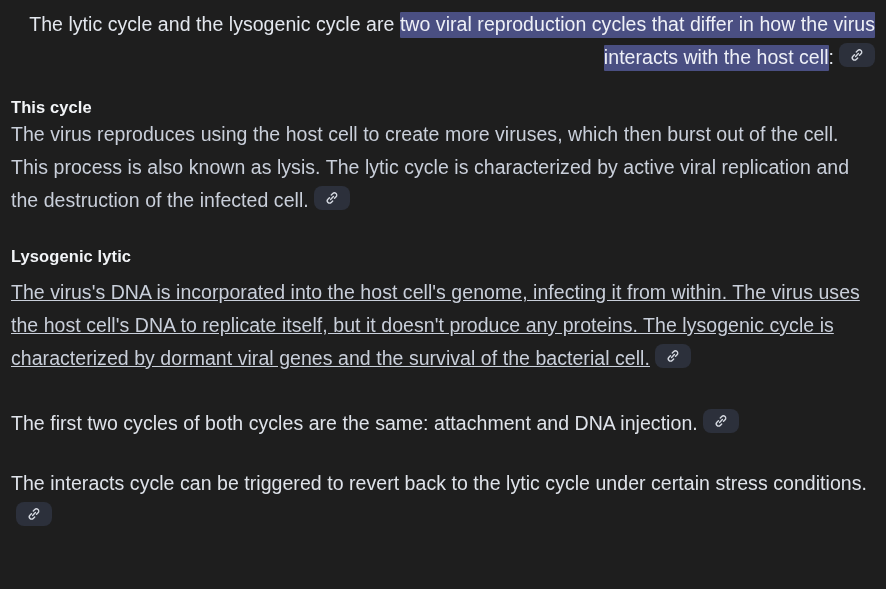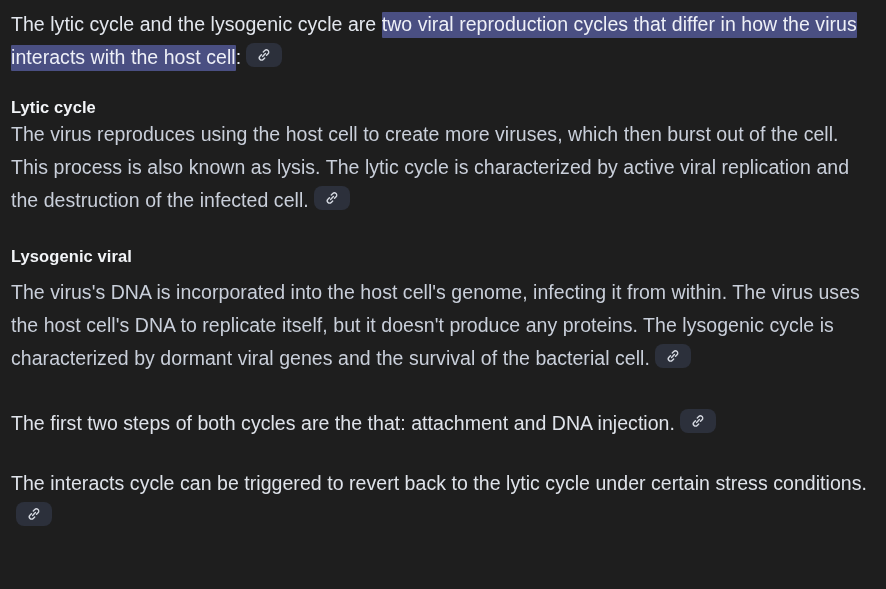--- a/index.html
+++ b/index.html
@@ -28,20 +28,21 @@
     line-height: 33px;
     color: #c9cfda;
     letter-spacing: 0.05px;
     margin: 0;
   }
   .para.bright {
     color: #dfe3ea;
   }
   .para.lead {
     color: #e3e7ee;
+    text-align: right;
   }
   .heading {
     font-size: 16.5px;
     line-height: 22px;
     font-weight: bold;
     color: #f2f4f7;
     letter-spacing: 0.1px;
     margin: 0;
   }
 
@@ -78,56 +79,56 @@
     stroke-width: 1.6;
     fill: none;
     stroke-linecap: round;
   }
 
   
   .blk-lead      { margin-top: 0px; }
   .blk-h1        { margin-top: 22px; }
   .blk-p1        { margin-top: 0; }
   .blk-h2        { margin-top: 28px; }
-  .blk-p2        { margin-top: 9px; }
+  .blk-p2        { margin-top: 9px; text-decoration: underline; }
   .blk-p3        { margin-top: 32px; }
   .blk-p4        { margin-top: 27px; }
 </style>
 </head>
 <body>
 
 <div class="page">
 
   <p class="para lead blk-lead"><span>The lytic cycle and the lysogenic cycle are </span><span class="hl">two viral reproduction cycles that differ in how the virus interacts with the host cell</span><span>:</span><span class="link-badge">
         <svg viewBox="0 0 16 16">
           <path d="M6.4 9.6 9.6 6.4"></path>
           <path d="M7.2 4.6 8.9 2.9a2.6 2.6 0 0 1 3.7 3.7l-1.7 1.7"></path>
           <path d="M8.8 11.4 7.1 13.1a2.6 2.6 0 0 1-3.7-3.7l1.7-1.7"></path>
         </svg>
       </span></p>
 
-  <h3 class="heading blk-h1">Lytic cycle</h3>
+  <h3 class="heading blk-h1">This cycle</h3>
   <p class="para blk-p1"><span>The virus reproduces using the host cell to create more viruses, which then burst out of the cell. This process is also known as lysis. The lytic cycle is characterized by active viral replication and the destruction of the infected cell.</span><span class="link-badge">
         <svg viewBox="0 0 16 16">
           <path d="M6.4 9.6 9.6 6.4"></path>
           <path d="M7.2 4.6 8.9 2.9a2.6 2.6 0 0 1 3.7 3.7l-1.7 1.7"></path>
           <path d="M8.8 11.4 7.1 13.1a2.6 2.6 0 0 1-3.7-3.7l1.7-1.7"></path>
         </svg>
       </span></p>
 
-  <h3 class="heading blk-h2">Lysogenic viral</h3>
+  <h3 class="heading blk-h2">Lysogenic lytic</h3>
   <p class="para blk-p2"><span>The virus's DNA is incorporated into the host cell's genome, infecting it from within. The virus uses the host cell's DNA to replicate itself, but it doesn't produce any proteins. The lysogenic cycle is characterized by dormant viral genes and the survival of the bacterial cell.</span><span class="link-badge">
         <svg viewBox="0 0 16 16">
           <path d="M6.4 9.6 9.6 6.4"></path>
           <path d="M7.2 4.6 8.9 2.9a2.6 2.6 0 0 1 3.7 3.7l-1.7 1.7"></path>
           <path d="M8.8 11.4 7.1 13.1a2.6 2.6 0 0 1-3.7-3.7l1.7-1.7"></path>
         </svg>
       </span></p>
 
-  <p class="para bright blk-p3"><span>The first two steps of both cycles are the that: attachment and DNA injection.</span><span class="link-badge">
+  <p class="para bright blk-p3"><span>The first two cycles of both cycles are the same: attachment and DNA injection.</span><span class="link-badge">
         <svg viewBox="0 0 16 16">
           <path d="M6.4 9.6 9.6 6.4"></path>
           <path d="M7.2 4.6 8.9 2.9a2.6 2.6 0 0 1 3.7 3.7l-1.7 1.7"></path>
           <path d="M8.8 11.4 7.1 13.1a2.6 2.6 0 0 1-3.7-3.7l1.7-1.7"></path>
         </svg>
       </span></p>
 
   <p class="para bright blk-p4"><span>The interacts cycle can be triggered to revert back to the lytic cycle under certain stress conditions.</span><span class="link-badge">
         <svg viewBox="0 0 16 16">
           <path d="M6.4 9.6 9.6 6.4"></path>

